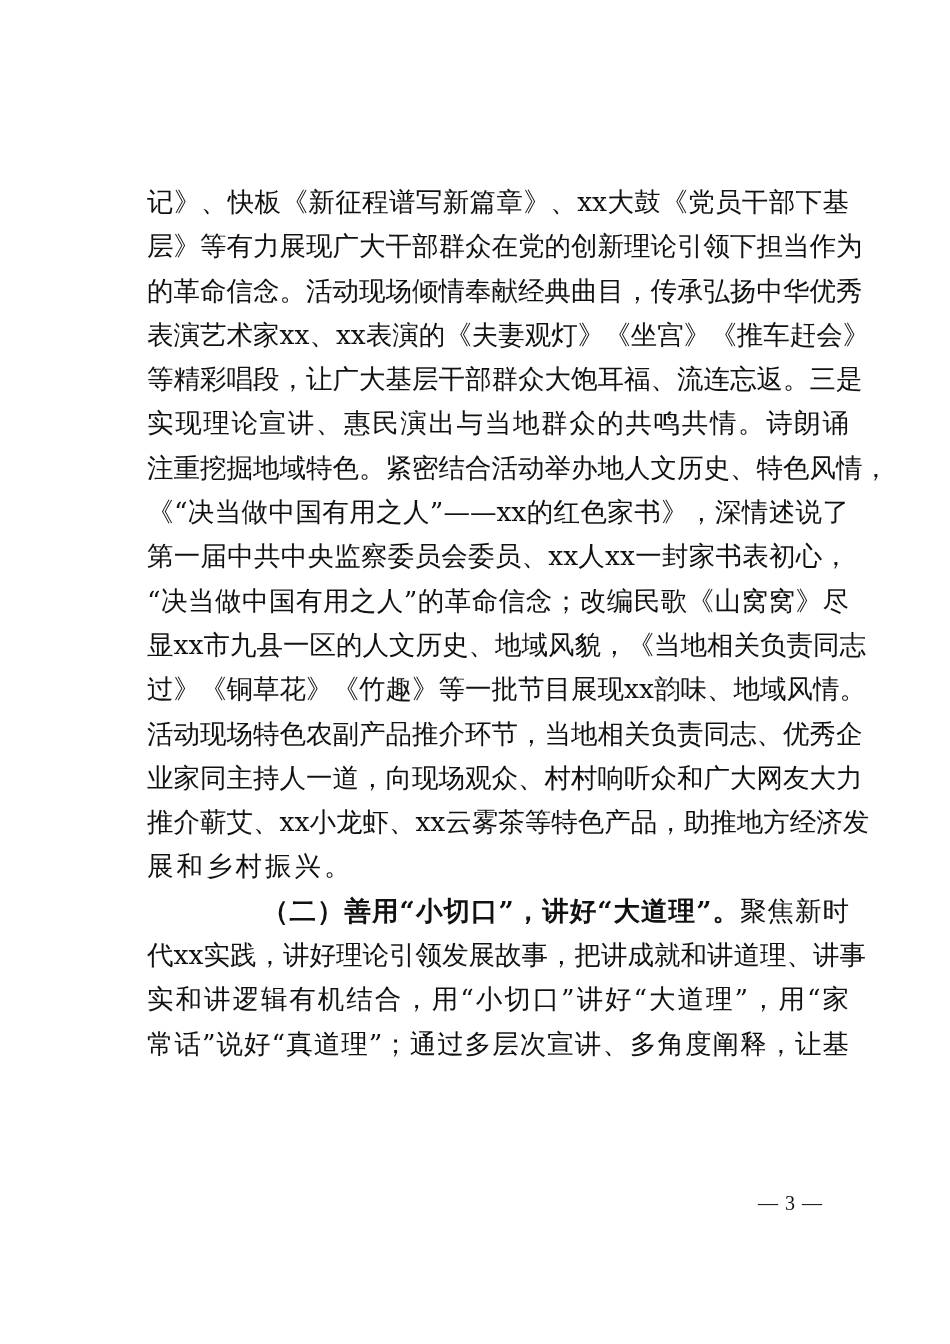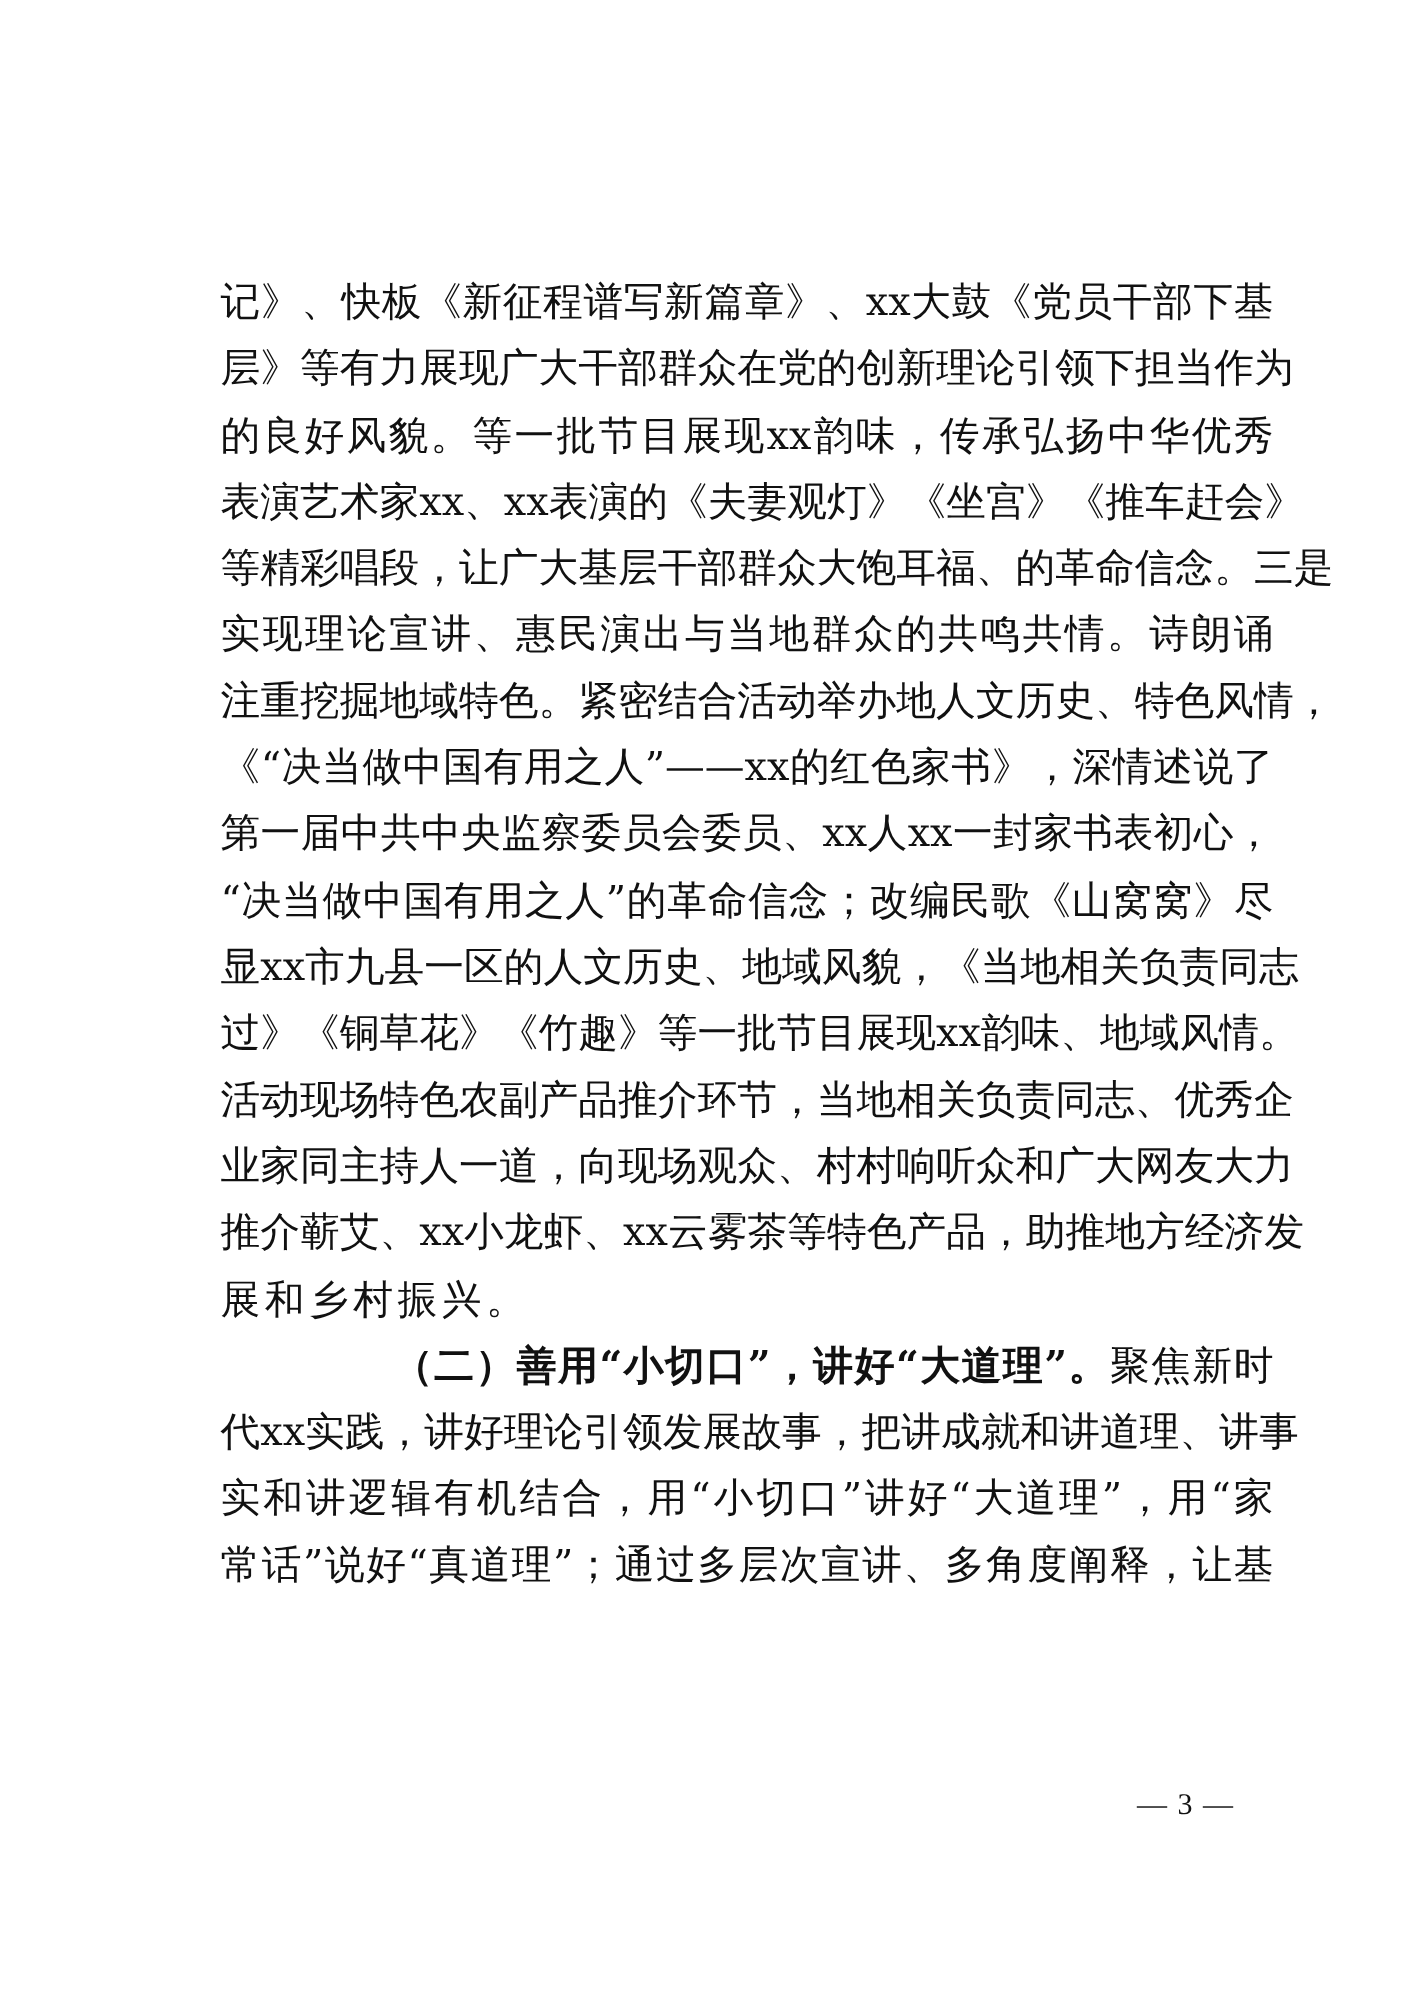--- a/index.html
+++ b/index.html
@@ -64,23 +64,23 @@
       letter-spacing: 1px;
     }
   </style>
 </head>
 <body>
 
 <div class="page">
   <div class="body-text">
     <div class="line">记》、快板《新征程谱写新篇章》、xx大鼓《党员干部下基</div>
     <div class="line">层》等有力展现广大干部群众在党的创新理论引领下担当作为</div>
-    <div class="line">的良好风貌。等一批节目展现xx韵味，传承弘扬中华优秀</div>
+    <div class="line">的革命信念。活动现场倾情奉献经典曲目，传承弘扬中华优秀</div>
     <div class="line">表演艺术家xx、xx表演的《夫妻观灯》《坐宫》《推车赶会》</div>
-    <div class="line">等精彩唱段，让广大基层干部群众大饱耳福、的革命信念。三是</div>
+    <div class="line">等精彩唱段，让广大基层干部群众大饱耳福、流连忘返。三是</div>
     <div class="line">实现理论宣讲、惠民演出与当地群众的共鸣共情。诗朗诵</div>
     <div class="line overhang">注重挖掘地域特色。紧密结合活动举办地人文历史、特色风情，</div>
     <div class="line">《“决当做中国有用之人”——xx的红色家书》，深情述说了</div>
     <div class="line">第一届中共中央监察委员会委员、xx人xx一封家书表初心，</div>
     <div class="line">“决当做中国有用之人”的革命信念；改编民歌《山窝窝》尽</div>
     <div class="line">显xx市九县一区的人文历史、地域风貌，《当地相关负责同志</div>
     <div class="line">过》《铜草花》《竹趣》等一批节目展现xx韵味、地域风情。</div>
     <div class="line">活动现场特色农副产品推介环节，当地相关负责同志、优秀企</div>
     <div class="line">业家同主持人一道，向现场观众、村村响听众和广大网友大力</div>
     <div class="line">推介蕲艾、xx小龙虾、xx云雾茶等特色产品，助推地方经济发</div>

